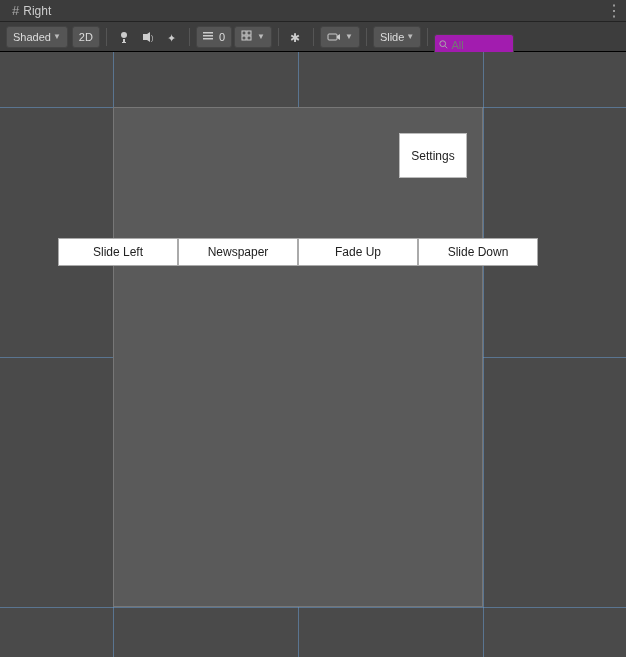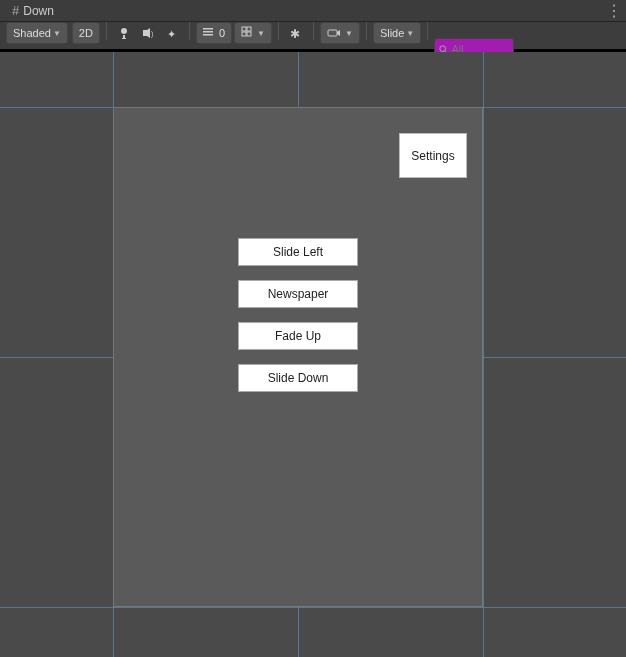--- a/index.html
+++ b/index.html
@@ -37,26 +37,26 @@
     .tab-options {
       margin-left: auto;
       color: #aaa;
       font-size: 16px;
       cursor: pointer;
     }
 
     
     .toolbar {
       display: flex;
-      align-items: flex-start;
+      align-items: center;
       background: #3d3d3d;
       height: 30px;
       padding: 0 6px;
       gap: 4px;
-      border-bottom: 3px solid #000000;
+      border-bottom: 1px solid #000000;
     }
     .toolbar-btn {
       display: flex;
       align-items: center;
       gap: 2px;
       background: #555;
       border: 1px solid #444;
       border-radius: 3px;
       color: #ddd;
       font-size: 11px;
@@ -132,21 +132,21 @@
       text-align: center;
     }
 
     
     .buttons-container {
       position: absolute;
       top: 130px;
       left: 50%;
       transform: translateX(-50%);
       display: flex;
-      flex-direction: column;
+      flex-direction: row;
       gap: 0px;
       align-items: center;
     }
     .transition-btn {
       width: 120px;
       height: 28px;
       background: white;
       border: 1px solid #aaa;
       display: flex;
       align-items: center;
@@ -172,21 +172,21 @@
       background: #6a9fd8;
       opacity: 0.5;
     }
   </style>
 </head>
 <body>
 
 <div class="tab-bar">
   <div class="tab-item">
     <span class="tab-hash">#</span>
-    <span>Down</span>
+    <span>Right</span>
   </div>
   <span class="tab-options">⋮</span>
 </div>
 
 <div class="toolbar">
 
   <button class="toolbar-btn">
     <span>Shaded</span>
     <span class="arrow">▼</span>
   </button>

